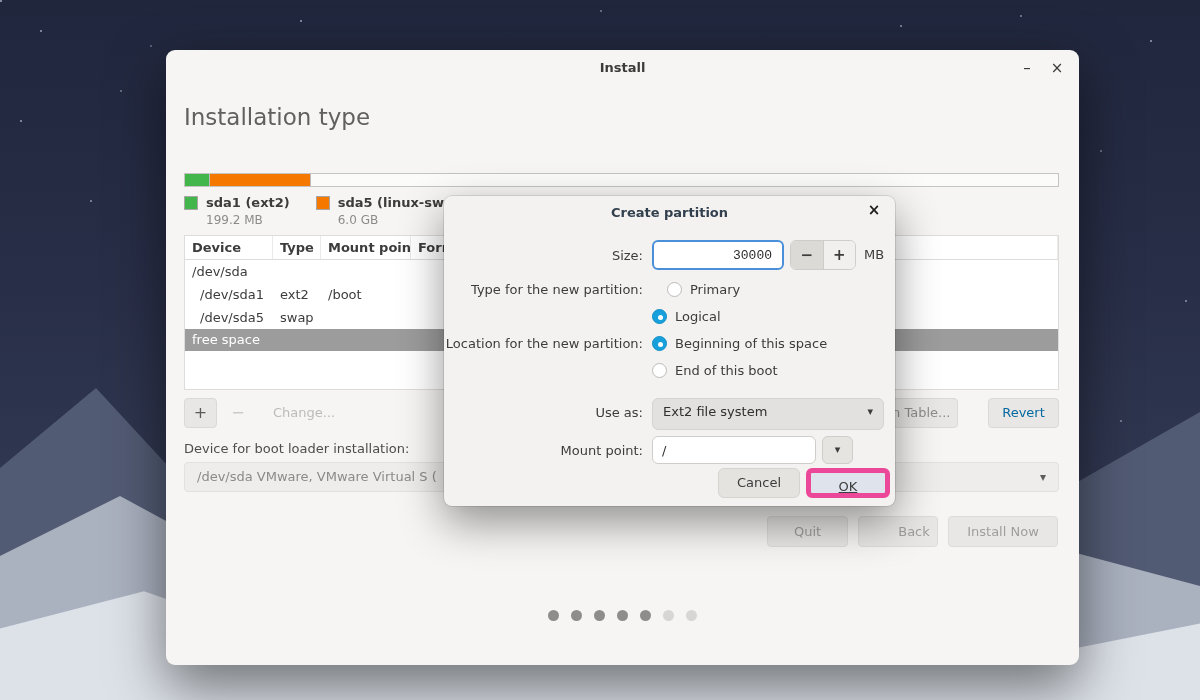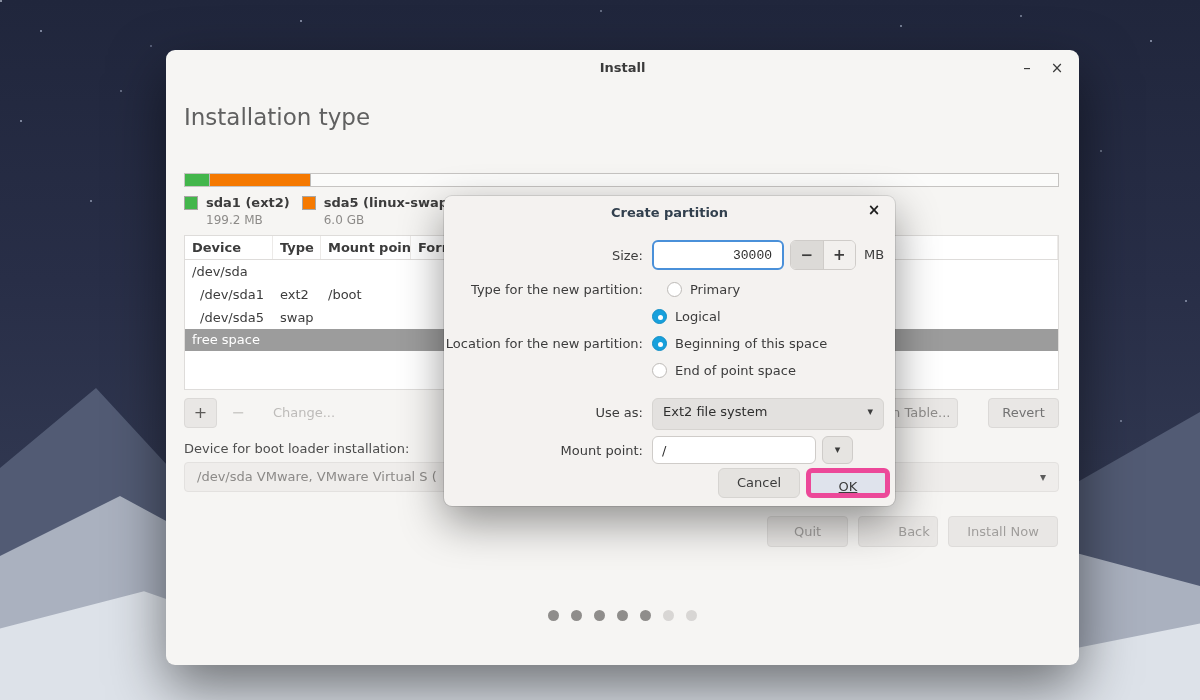--- a/index.html
+++ b/index.html
@@ -41,21 +41,21 @@
   .heading{ position:absolute; left:18px; top:54px; font-size:23px; color:#606060; }
 
   
   .pbar{ position:absolute; left:18px; top:123px; width:875px; height:14px; display:flex;
     border:1px solid #c6c4c2; background:#fbfbfa; }
   .bar-seg{ height:100%; }
   .bar-seg.ticks{ background-image:repeating-linear-gradient(90deg, transparent 0 21px, #d9d7d5 21px 22px); }
   .bar-seg + .bar-seg{ border-left:1px solid #bdbbb9; }
 
   
-  .legend{ position:absolute; left:18px; top:145px; display:flex; gap:12px; }
+  .legend{ position:absolute; left:18px; top:145px; display:flex; gap:26px; }
   .legend-item{ display:grid; grid-template-columns:14px auto; column-gap:8px; }
   .legend-swatch{ width:14px; height:14px; border:1px solid #a8a6a4; margin-top:1px; }
   .legend-name{ font-size:13px; font-weight:bold; color:#3c3c3c; white-space:nowrap; }
   .legend-size{ grid-column:2; font-size:12px; color:#8d8b89; margin-top:3px; }
 
   
   .table{ position:absolute; left:18px; top:185px; width:875px; height:155px; background:#fff;
     border:1px solid #dedcda; font-size:13px; color:#3c3c3c; }
   .t-head{ display:grid; grid-template-columns:88px 48px 90px 1fr; height:24px; align-items:center;
     border-bottom:1px solid #dedcda; font-weight:bold; }
@@ -67,21 +67,21 @@
     font-size:11px; line-height:18px; text-align:center; margin-left:26px; }
   .t-free{ height:22px; background:#9c9c9c; color:#fff; line-height:22px; padding-left:7px; font-size:13px; }
 
   
   .tb-btn{ position:absolute; height:30px; background:#e9e7e5; border:1px solid #dbd9d7; border-radius:4px;
     font-size:13px; color:#8f8d8b; text-align:center; }
   .btn-add{ left:18px; top:348px; width:33px; font-size:16px; line-height:27px; color:#5c5a58; }
   .btn-remove{ left:60px; top:348px; width:24px; background:none; border:none; font-size:16px; line-height:30px; color:#c8c6c4; }
   .btn-change{ left:92px; top:348px; width:92px; background:none; border:none; line-height:30px; color:#bdbbb9; }
   .btn-newtable{ left:640px; top:348px; width:152px; line-height:28px; color:#8f8d8b; white-space:nowrap; overflow:hidden; }
-  .btn-revert{ left:822px; top:348px; width:71px; line-height:28px; color:#737373; }
+  .btn-revert{ left:822px; top:348px; width:71px; line-height:28px; color:#0369a1; }
 
   .boot-label{ position:absolute; left:18px; top:391px; font-size:13px; color:#4d4d4d; }
   .boot-select{ position:absolute; left:18px; top:412px; width:875px; height:30px; background:#efedeb;
     border:1px solid #e3e1df; border-radius:4px; line-height:28px; font-size:13px; color:#8c8a88; padding-left:12px; }
   .boot-arrow{ position:absolute; right:12px; top:0; color:#5c5c5c; font-size:12px; }
 
   .foot-btn{ position:absolute; top:466px; height:31px; background:#e9e7e5; border:1px solid #dedcda;
     border-radius:4px; font-size:13px; color:#a09e9c; text-align:center; line-height:29px; }
   .btn-quit{ left:601px; width:81px; } .btn-back{ left:692px; width:80px;padding-left:32px; } .btn-install{ left:782px; width:110px; }
 
@@ -242,21 +242,21 @@
     <div class="radio-label">Logical</div>
   </div>
 
   <div class="dlg-label" style="top:140px;">Location for the new partition:</div>
   <div class="radio-row" style="top:139px;">
     <div class="radio on"></div>
     <div class="radio-label">Beginning of this space</div>
   </div>
   <div class="radio-row" style="top:166px;">
     <div class="radio"></div>
-    <div class="radio-label">End of point space</div>
+    <div class="radio-label">End of this boot</div>
   </div>
 
   <div class="dlg-label" style="top:209px;">Use as:</div>
   <div class="useas-select">
     <span>Ext2 file system</span>
     <span class="select-arrow" style="line-height:26px;">▾</span>
   </div>
 
   <div class="dlg-label" style="top:247px;">Mount point:</div>
   <input class="mount-input" value="/" style="">

